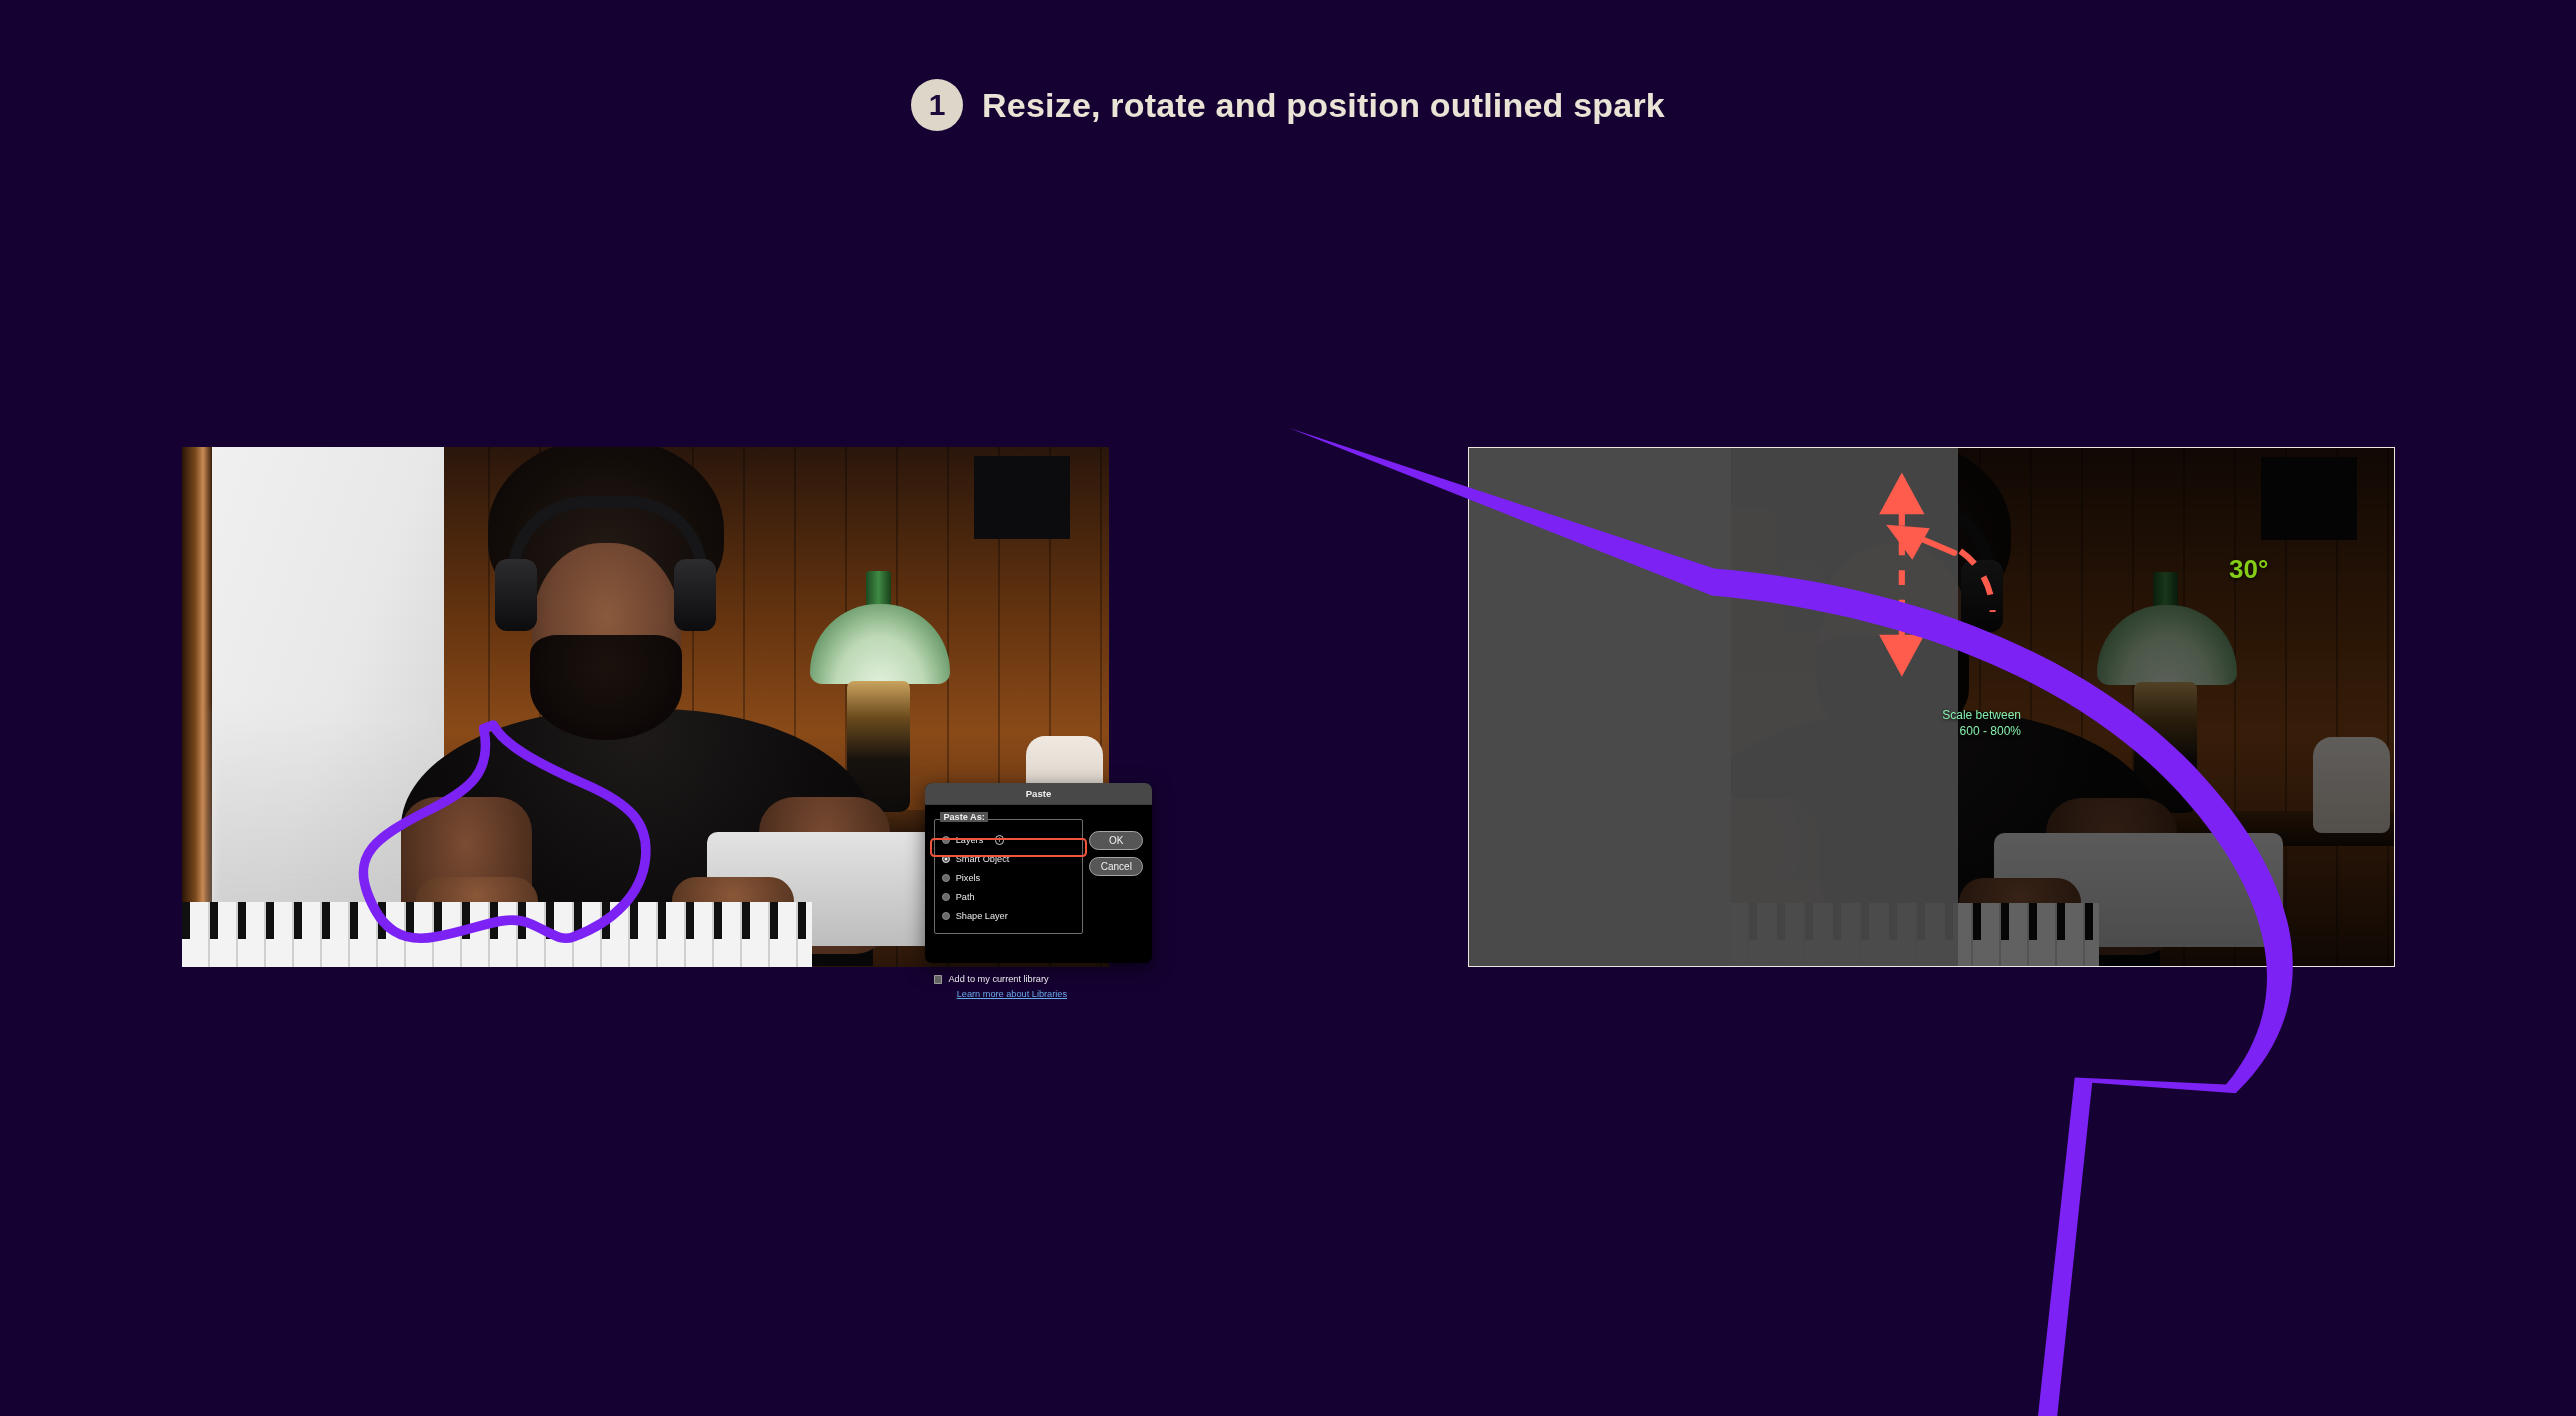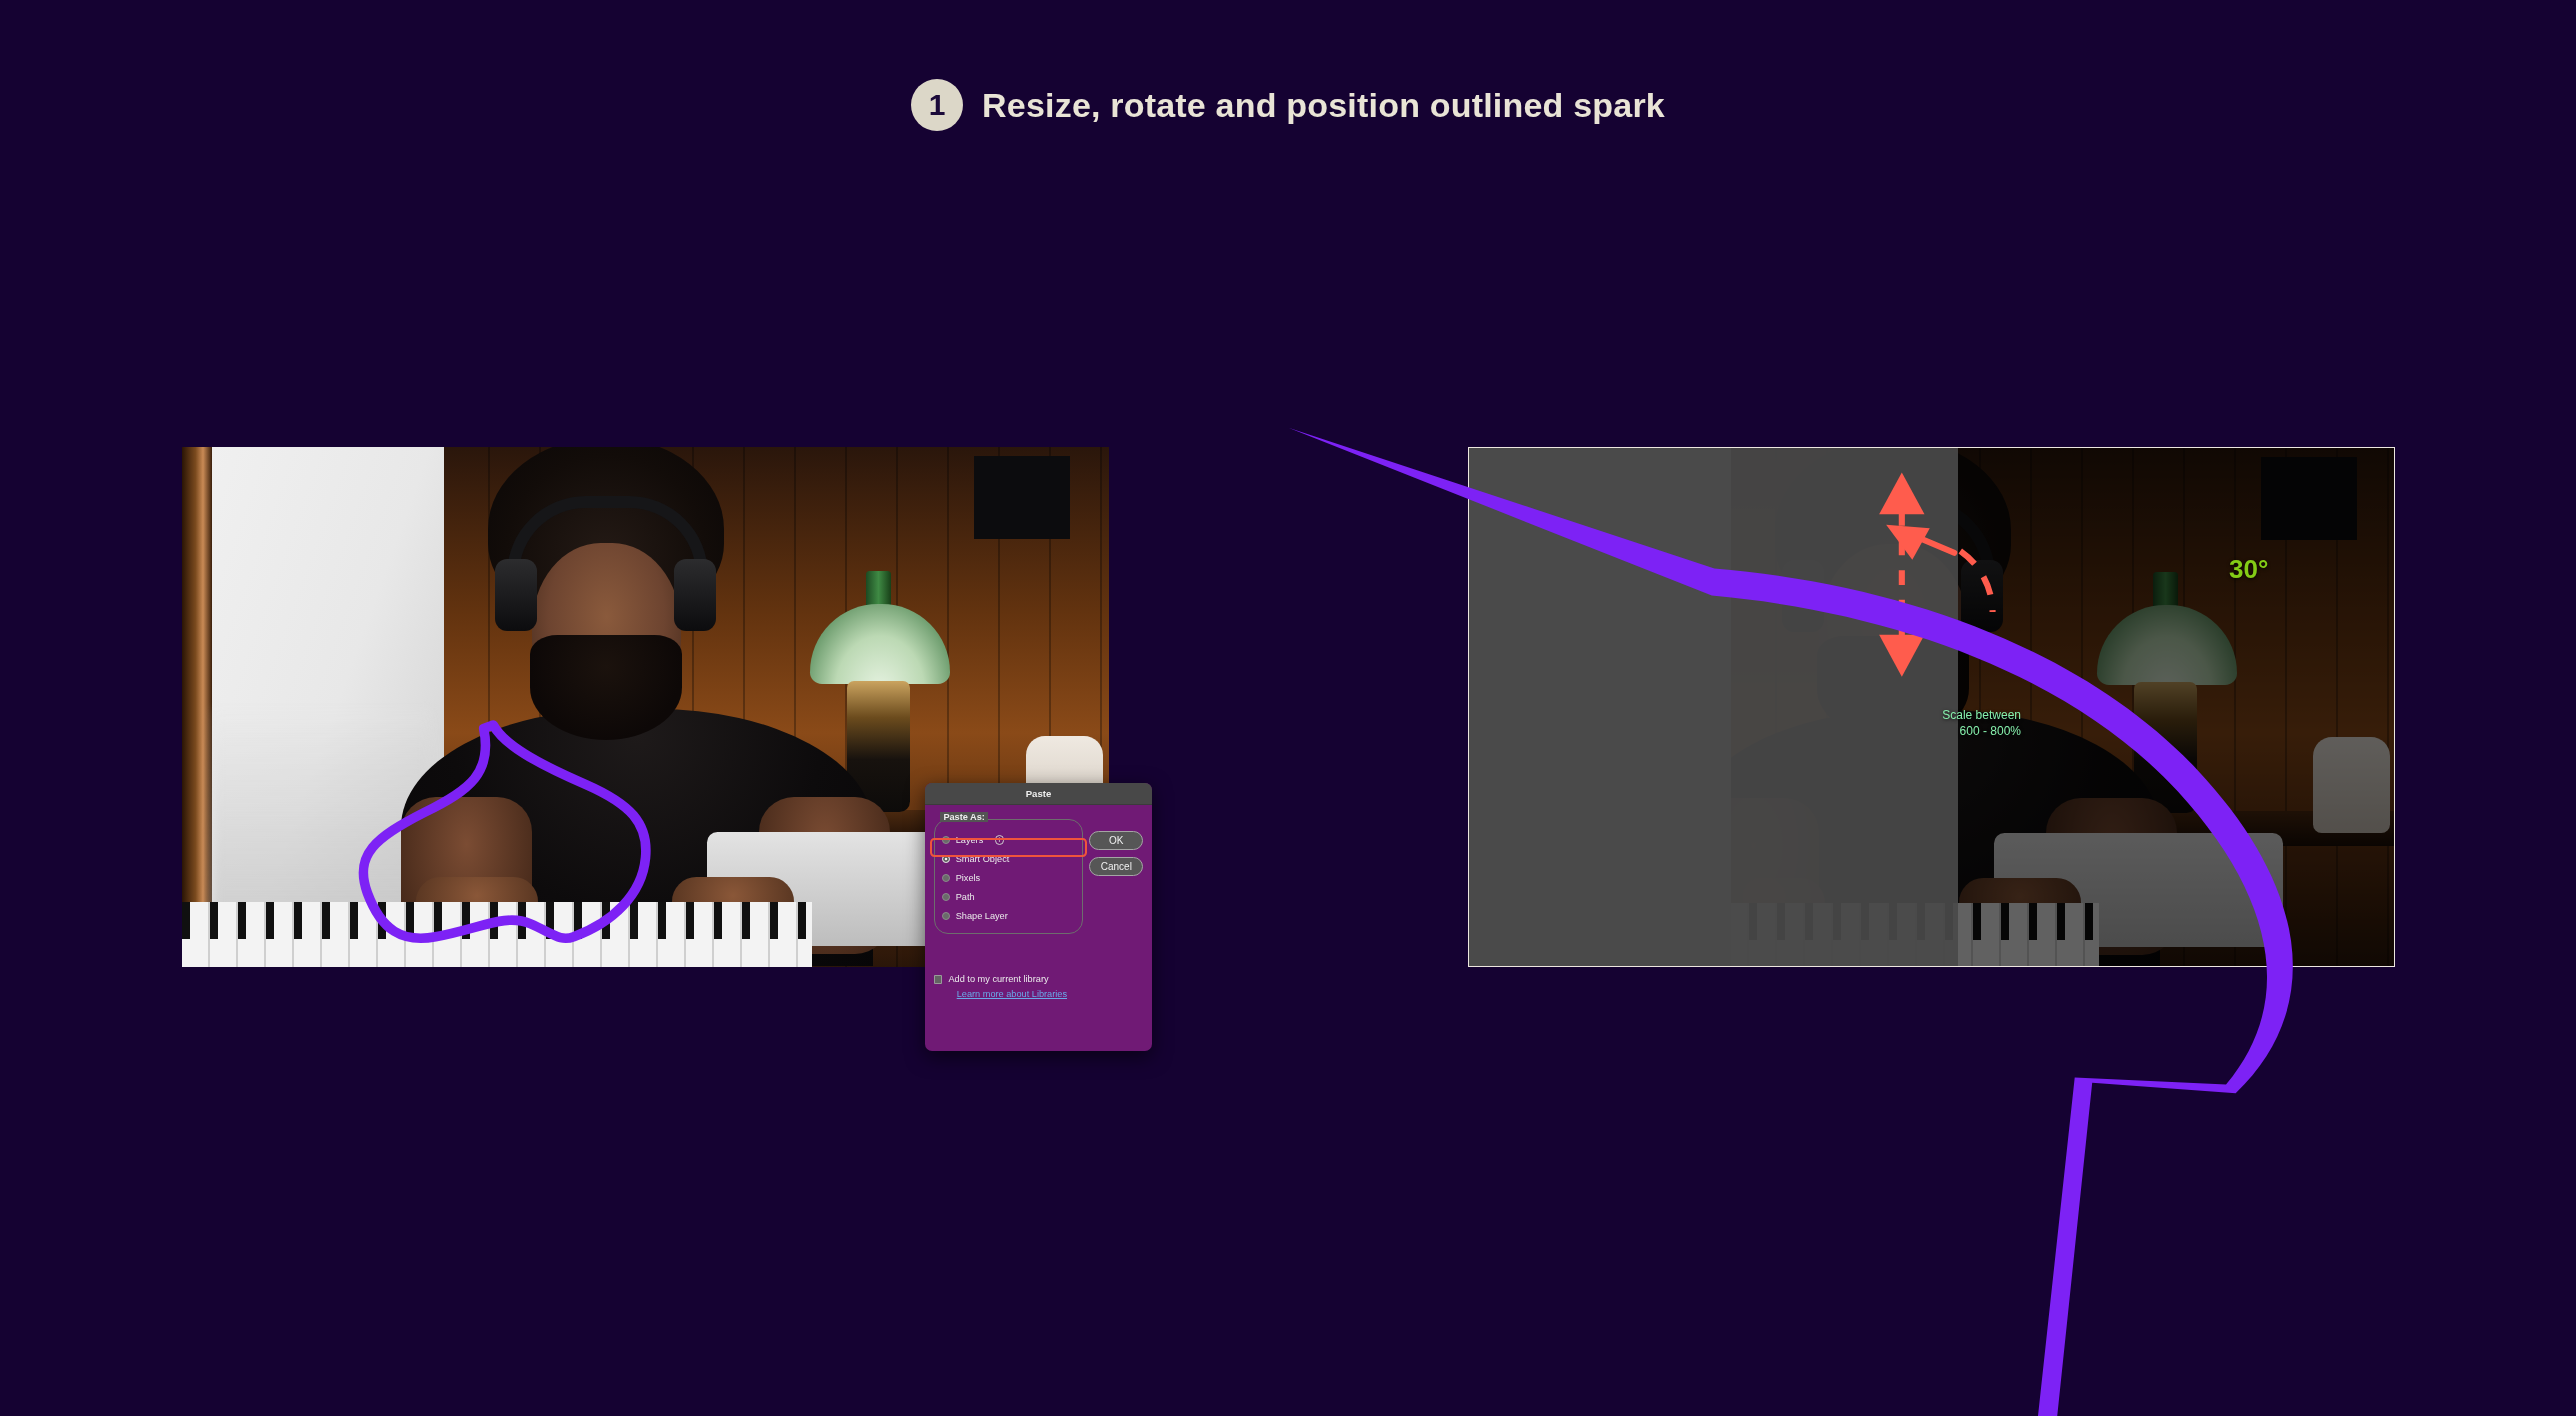--- a/index.html
+++ b/index.html
@@ -157,35 +157,35 @@
     position:absolute; left:262px; top:0; width:227px; height:520px;
     background:rgba(74,74,74,.92);
   }
 
   
   .ov { position:absolute; inset:0; overflow:visible; pointer-events:none; }
   #keyline-svg { position:absolute; left:0; top:0; width:2576px; height:1416px; overflow:visible; pointer-events:none; }
 
   
   #paste-dialog {
-    position:absolute; left:925px; top:783px; width:227px; height:268px;
-    background:#701a75; border-radius:7px;
+    position:absolute; left:925px; top:783px; width:227px; height:180px;
+    background:#000000; border-radius:7px;
     box-shadow:0 5.2px 19px rgba(0,0,0,.55);
     font-family:"Liberation Sans", sans-serif;
     color:#e8e8e8;
   }
   #dialog-titlebar {
     height:22px; background:#484848; border-radius:7px 7px 0 0;
     display:flex; align-items:center; justify-content:center;
     font-size:9.6px; font-weight:bold; color:#efefef;
     border-bottom:0.9px solid #3b3b3b;
   }
   #dialog-body { position:relative; padding:7px 8.7px; }
   #paste-as-group {
-    position:relative; border:0.9px solid #6d6d6d; border-radius:14px;
+    position:relative; border:0.9px solid #6d6d6d; border-radius:2px;
     width:149px; padding:10.5px 7px 7px 7px; margin-top:7px;
   }
   #paste-as-legend {
     position:absolute; left:5.2px; top:-7.9px; background:#545454;
     padding:0 3.5px; font-size:9.2px; color:#ededed; font-weight:bold;
   }
   .radio-row {
     display:flex; align-items:center; gap:6.1px; height:19px; font-size:9.2px; color:#ebebeb;
   }
   .radio {

